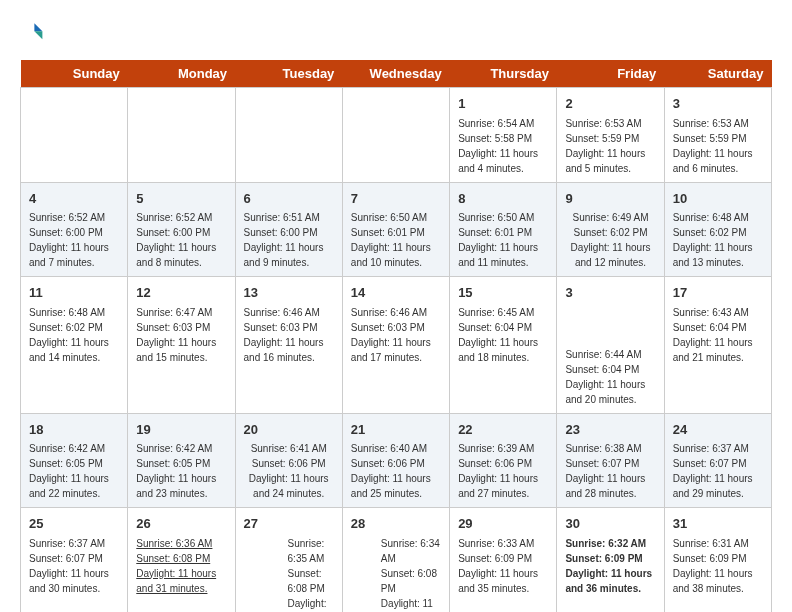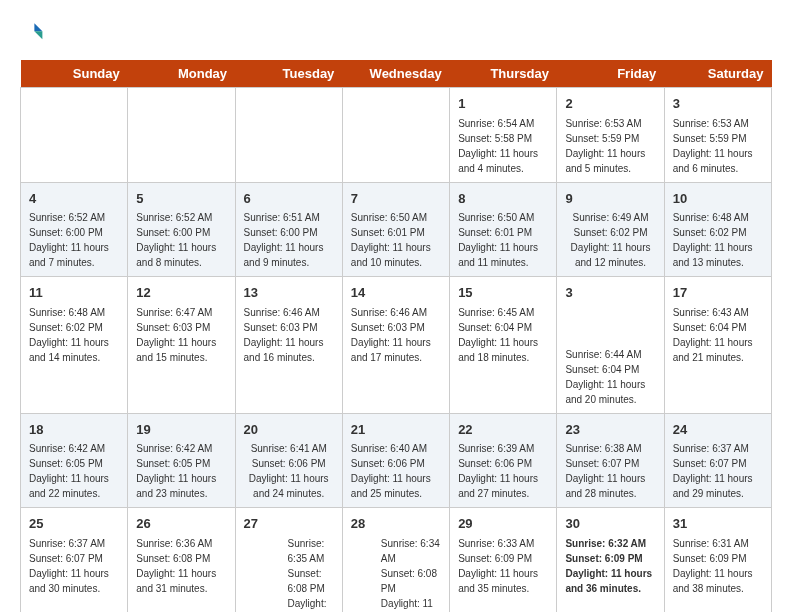--- a/index.html
+++ b/index.html
@@ -278,21 +278,21 @@
       </tr>
       <tr>
         <td>
           <span class="day-num">25</span>
           <div class="day-info" style="white-space: pre-line;">Sunrise: 6:37 AM
 Sunset: 6:07 PM
 Daylight: 11 hours and 30 minutes.</div>
         </td>
         <td>
           <span class="day-num">26</span>
-          <div class="day-info" style="white-space: pre-line;">Sunrise: 6:36 AM
+          <div class="day-info" style="white-space: pre-line; text-decoration: underline;">Sunrise: 6:36 AM
 Sunset: 6:08 PM
 Daylight: 11 hours and 31 minutes.</div>
         </td>
         <td>
           <span class="day-num">27</span>
           <div class="day-info" style="white-space: pre-line; margin-left: 44px;">Sunrise: 6:35 AM
 Sunset: 6:08 PM
 Daylight: 11 hours and 33 minutes.</div>
         </td>
         <td>

